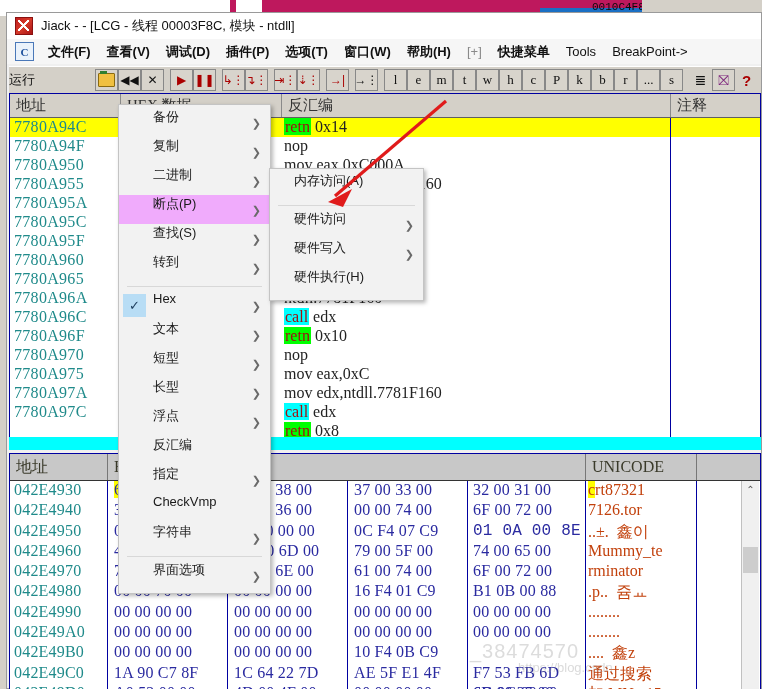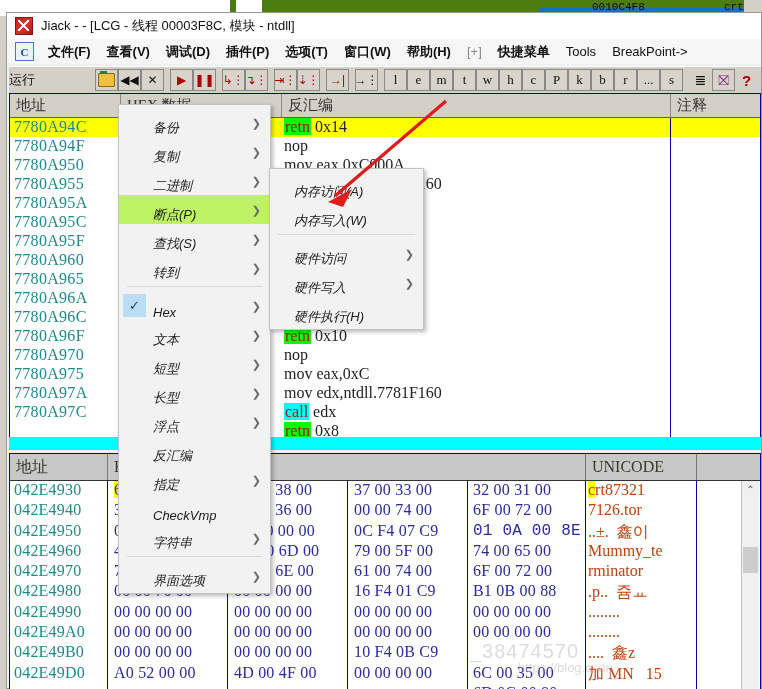--- a/index.html
+++ b/index.html
@@ -6,21 +6,21 @@
   body{
     width:762px;height:689px;overflow:hidden;
     background:#ffffff;
     font-family:"Liberation Sans","DejaVu Sans",sans-serif;
     font-size:12px;
     -webkit-font-smoothing:none;
   }
   #root{position:relative;width:762px;height:689px;overflow:hidden;background:#d4d0c8;}
 
   
-  .bg-strip{position:absolute;left:0;top:0;width:744px;height:16px;background:#4d7c0f;overflow:hidden;}
+  .bg-strip{position:absolute;left:0;top:0;width:642px;height:16px;background:#be185d;overflow:hidden;}
   .bg-strip .seg-white{position:absolute;top:0;height:16px;background:#ffffff;}
   .bg-strip .bluebar{position:absolute;top:8px;height:8px;background:#1a6fc4;}
   .bg-strip .bgtxt{position:absolute;top:1px;font-family:"Liberation Mono","DejaVu Sans Mono",monospace;font-size:11px;color:#0a0a0a;white-space:nowrap;}
 
   
   .win{position:absolute;left:6px;top:12px;width:756px;height:677px;background:#f0f0f0;border:1px solid #9a9a9a;box-sizing:border-box;}
 
   
   .titlebar{position:absolute;left:0;top:0;width:100%;height:26px;background:#ffffff;display:flex;align-items:center;}
   .applogo{width:16px;height:16px;margin-left:8px;margin-right:8px;background:
@@ -85,23 +85,23 @@
   .hascii{position:absolute;left:578px;top:0;font-family:"Liberation Serif","DejaVu Serif",serif;font-size:16px;color:#c2410c;white-space:pre;}
   .hl{background:#ffff00;}
   .hvline{position:absolute;top:27px;width:1px;height:219px;background:#0000a0;}
   .hscroll{position:absolute;right:1px;top:27px;width:17px;height:219px;background:#f0f0f0;border-left:1px solid #c0c0c0;}
   .hscroll .up{position:absolute;left:0;top:0;width:17px;height:17px;display:flex;align-items:center;justify-content:center;color:#555;font-size:10px;}
   .hscroll .thumb{position:absolute;left:1px;top:66px;width:15px;height:26px;background:#cdcdcd;}
 
   
   .ctx{position:absolute;left:118px;top:104px;width:151px;background:#f2f2f2;border:1px solid #c4c4c4;
       box-shadow:2px 2px 4px rgba(0,0,0,0.28);padding:3px 0;z-index:40;}
-  .ctx-item{height:29px;display:flex;align-items:flex-end;position:relative;padding-left:34px;
-      font-size:13px;color:#1a1a1a;cursor:default;font-style:italic;}
-  .ctx-item.hi{background:#bef264;}
+  .ctx-item{height:29px;display:flex;align-items:flex-start;position:relative;padding-left:34px;
+      font-size:13px;color:#1a1a1a;cursor:default;}
+  .ctx-item.hi{background:#f0abfc;}
   .ctx-item .chk{position:absolute;left:4px;top:3px;width:23px;height:23px;background:#b8ddf5;
       display:flex;align-items:center;justify-content:center;color:#204060;font-size:13px;}
   .ctx-item .arr{position:absolute;right:9px;top:50%;transform:translateY(-50%);color:#6a6a6a;font-size:11px;}
   .ctx-sep{height:1px;background:#d8d8d8;margin:4px 8px;}
 
   
   .sub{position:absolute;left:269px;top:168px;width:153px;background:#f2f2f2;border:1px solid #c4c4c4;
       box-shadow:2px 2px 4px rgba(0,0,0,0.28);padding:3px 0;z-index:50;}
   .sub .ctx-item{padding-left:24px;}
 
@@ -406,20 +406,28 @@
           </div>
           <div class="hrow">
             <div class="haddr">042E49B0</div>
             <div class="hbytes" style="left: 104px;">00 00 00 00</div>
             <div class="hbytes" style="left: 224px;">00 00 00 00</div>
             <div class="hbytes" style="left: 344px;">10 F4 0B C9</div>
             <div class="hbytes" style="left: 463px; margin-top: 41px;">6D 0C 00 80</div>
             <div class="hascii">....  鑫z</div>
           </div>
           <div class="hrow">
+            <div class="haddr">042E49C0</div>
+            <div class="hbytes" style="left: 104px;">1A 90 C7 8F</div>
+            <div class="hbytes" style="left: 224px;">1C 64 22 7D</div>
+            <div class="hbytes" style="left: 344px;">AE 5F E1 4F</div>
+            <div class="hbytes" style="left: 463px;">F7 53 FB 6D</div>
+            <div class="hascii">通过搜索</div>
+          </div>
+          <div class="hrow">
             <div class="haddr">042E49D0</div>
             <div class="hbytes" style="left: 104px;">A0 52 00 00</div>
             <div class="hbytes" style="left: 224px;">4D 00 4F 00</div>
             <div class="hbytes" style="left: 344px;">00 00 00 00</div>
             <div class="hbytes" style="left: 463px;">6C 00 35 00</div>
             <div class="hascii">加 MN   15</div>
           </div>
         </div>
       <div class="hvline" style="left:97px;"></div>
       <div class="hvline" style="left:217px;"></div>
@@ -501,23 +509,20 @@
       <div class="ctx-item">
         <span>界面选项</span>
         <span class="arr">❯</span>
       </div>
     </div>
 
   <div class="sub" id="sub">
       <div class="ctx-item">
         <span>内存访问(A)</span>
       </div>
-      <div class="ctx-item">
-        <span>内存写入(W)</span>
-      </div>
       <div class="ctx-sep"></div>
       <div class="ctx-item">
         <span>硬件访问</span>
         <span class="arr">❯</span>
       </div>
       <div class="ctx-item">
         <span>硬件写入</span>
         <span class="arr">❯</span>
       </div>
       <div class="ctx-item">

